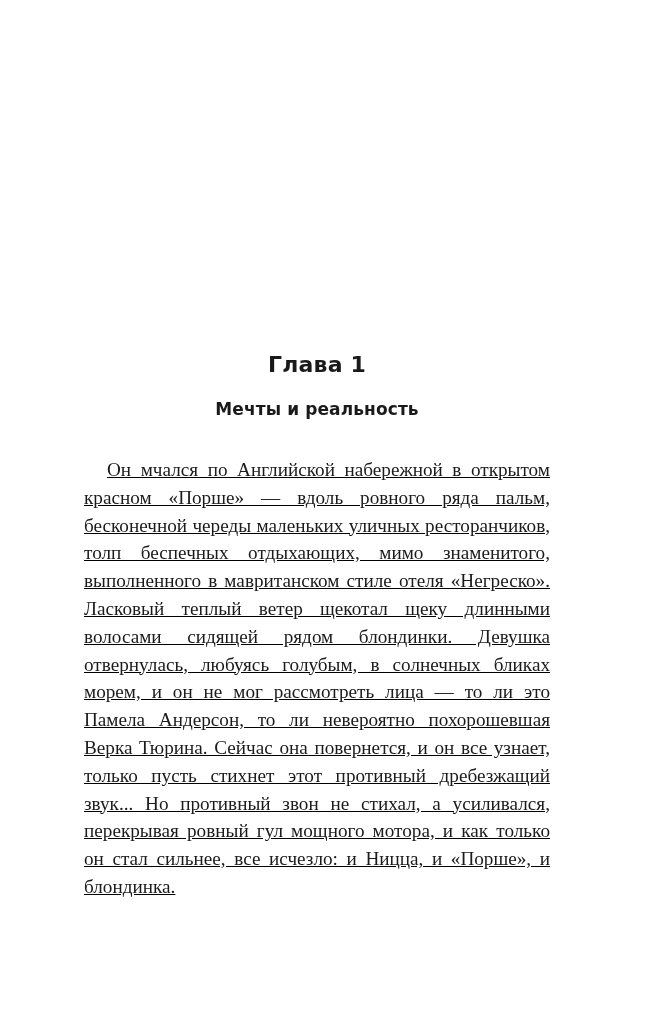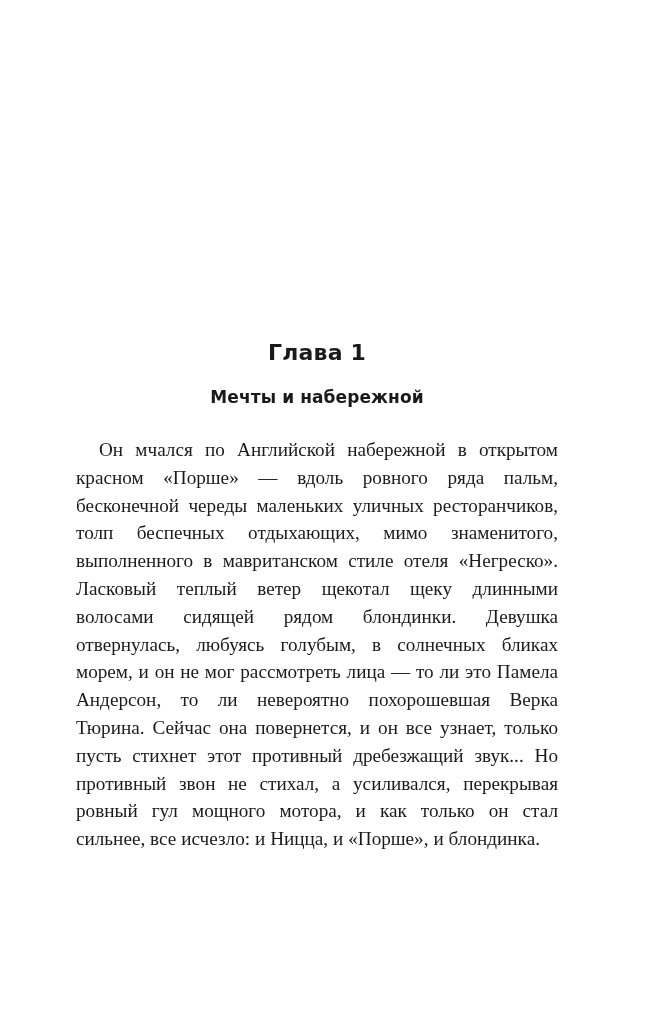--- a/index.html
+++ b/index.html
@@ -20,21 +20,21 @@
     width: 662px;
     height: 1034px;
     background: #ffffff;
     box-sizing: border-box;
   }
 
   
   .content {
     position: absolute;
     left: 72px;
-    top: 4px;
+    top: 16px;
     width: 490px;
   }
 
   
   .chapter-heading {
     font-family: "DejaVu Sans", "Liberation Sans", sans-serif;
     font-weight: bold;
     font-size: 22px;
     line-height: 26px;
     letter-spacing: 0.2px;
@@ -51,22 +51,23 @@
     line-height: 22px;
     letter-spacing: 0.1px;
     color: #1a1a1a;
     text-align: center;
     margin: 0;
     padding-top: 20px;
   }
 
   
   .body-text {
-    margin: 4px;
+    margin: 12px;
     padding-top: 24px;
+    text-decoration: underline;
   }
 
   .body-text p {
     margin: 0;
     font-size: 19.2px;
     line-height: 27.8px;
     color: #1b1b1b;
     text-align: justify;
     text-justify: inter-word;
     text-indent: 23px;
@@ -87,21 +88,21 @@
 </style>
 </head>
 <body>
 
 <div class="page">
 
   <div class="content">
 
     <h1 class="chapter-heading">Глава 1</h1>
 
-    <h2 class="section-heading">Мечты и набережной</h2>
+    <h2 class="section-heading">Мечты и реальность</h2>
 
     <div class="body-text">
       <p>Он мчался по Английской набережной в открытом красном «Порше» — вдоль ровного ряда пальм, бесконечной череды маленьких уличных ресторанчиков, толп беспечных отдыхающих, мимо знаменитого, выполненного в мавританском стиле отеля «Негреско». Ласковый теплый ветер щекотал щеку длинными волосами сидящей рядом блондинки. Девушка отвернулась, любуясь голубым, в солнечных бликах морем, и он не мог рассмотреть лица — то ли это Памела Андерсон, то ли невероятно похорошевшая Верка Тюрина. Сейчас она повернется, и он все узнает, только пусть стихнет этот противный дребезжащий звук... Но противный звон не стихал, а усиливался, перекрывая ровный гул мощного мотора, и как только он стал сильнее, все исчезло: и Ницца, и «Порше», и блондинка.</p>
     </div>
 
   </div>
 
 </div>
 
 </body></html>

